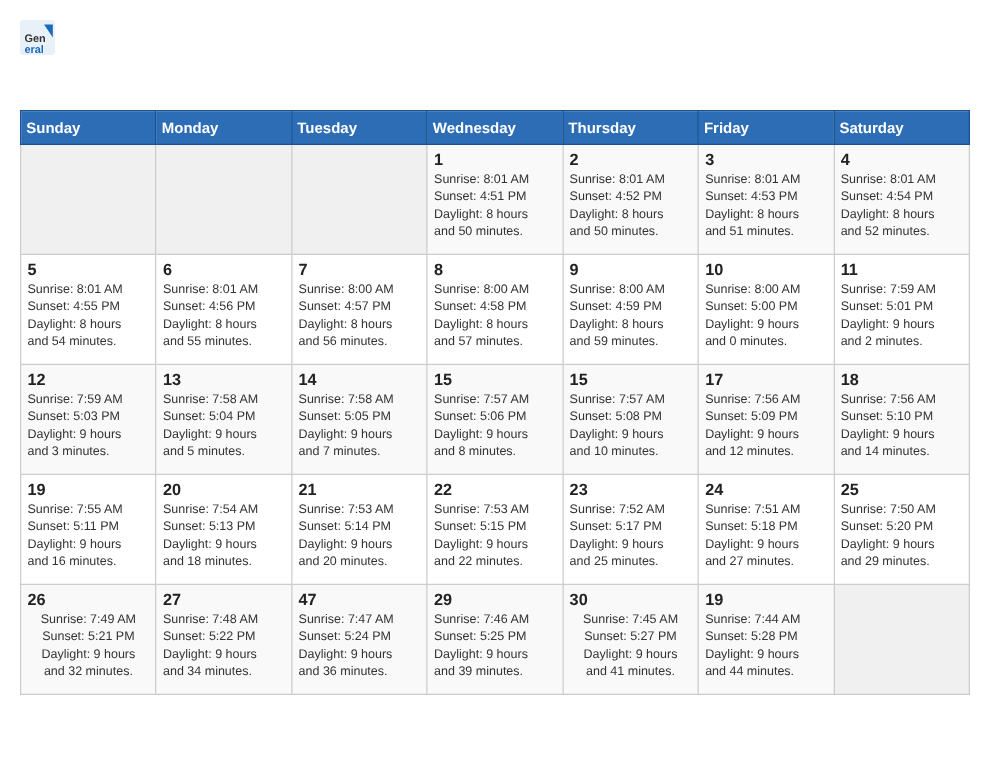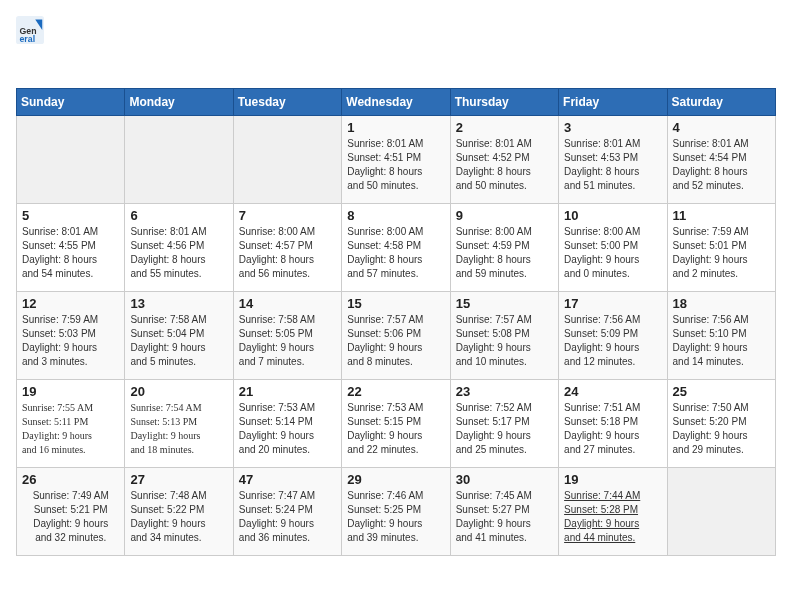--- a/index.html
+++ b/index.html
@@ -251,28 +251,28 @@
           <div class="day-number">18</div>
           <div class="day-info" style="white-space: pre-line;">Sunrise: 7:56 AM
 Sunset: 5:10 PM
 Daylight: 9 hours
 and 14 minutes.</div>
         </td>
       </tr>
       <tr>
         <td>
           <div class="day-number">19</div>
-          <div class="day-info" style="white-space: pre-line; font-family: Liberation Serif, serif;">Sunrise: 7:55 AM
+          <div class="day-info" style="white-space: pre-line;">Sunrise: 7:55 AM
 Sunset: 5:11 PM
 Daylight: 9 hours
 and 16 minutes.</div>
         </td>
         <td>
           <div class="day-number">20</div>
-          <div class="day-info" style="white-space: pre-line; font-family: Liberation Serif, serif;">Sunrise: 7:54 AM
+          <div class="day-info" style="white-space: pre-line;">Sunrise: 7:54 AM
 Sunset: 5:13 PM
 Daylight: 9 hours
 and 18 minutes.</div>
         </td>
         <td>
           <div class="day-number">21</div>
           <div class="day-info" style="white-space: pre-line;">Sunrise: 7:53 AM
 Sunset: 5:14 PM
 Daylight: 9 hours
 and 20 minutes.</div>
@@ -330,28 +330,28 @@
         </td>
         <td>
           <div class="day-number">29</div>
           <div class="day-info" style="white-space: pre-line;">Sunrise: 7:46 AM
 Sunset: 5:25 PM
 Daylight: 9 hours
 and 39 minutes.</div>
         </td>
         <td>
           <div class="day-number">30</div>
-          <div class="day-info" style="white-space: pre-line;">Sunrise: 7:45 AM
+          <div class="day-info" style="white-space: pre-line; text-align: center;">Sunrise: 7:45 AM
 Sunset: 5:27 PM
 Daylight: 9 hours
 and 41 minutes.</div>
         </td>
         <td>
           <div class="day-number">19</div>
-          <div class="day-info" style="white-space: pre-line; text-decoration: underline;">Sunrise: 7:44 AM
+          <div class="day-info" style="white-space: pre-line;">Sunrise: 7:44 AM
 Sunset: 5:28 PM
 Daylight: 9 hours
 and 44 minutes.</div>
         </td>
         <td class="empty-cell"></td>
       </tr>
     </tbody>
 </table>
 
 </body></html>

